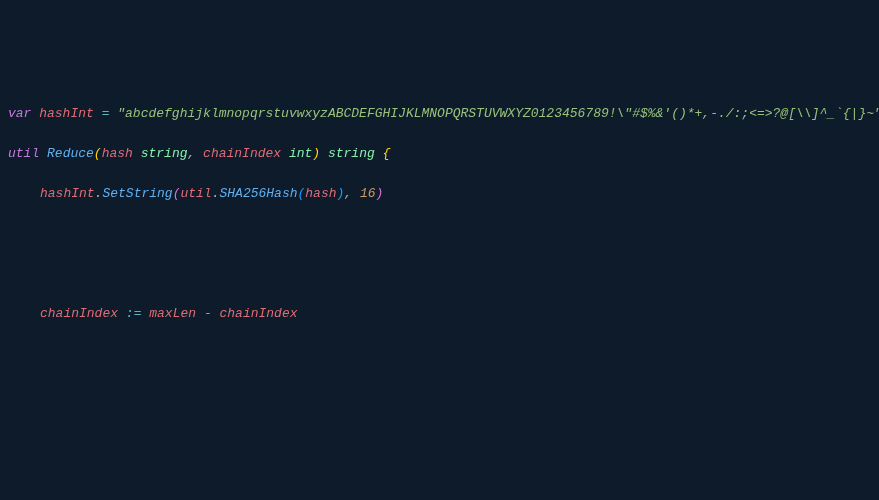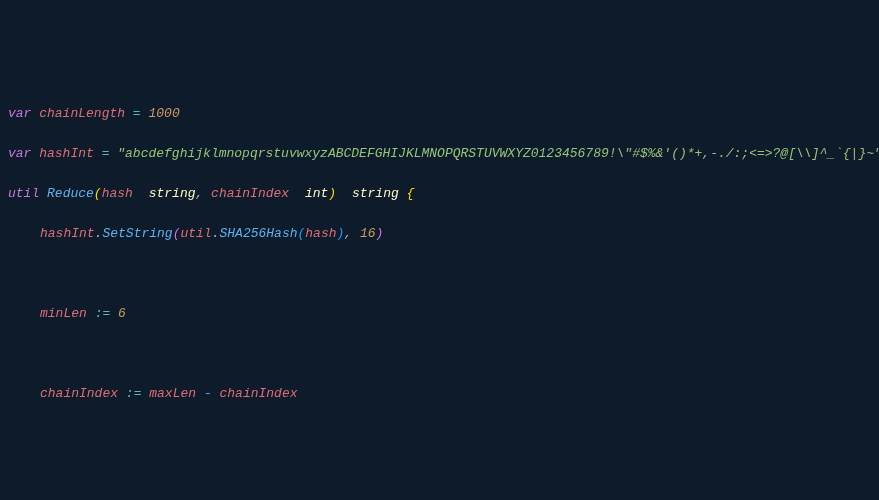--- a/index.html
+++ b/index.html
@@ -11,45 +11,43 @@
       background: #0d1b2a;
       font-family: 'Consolas', 'Monaco', 'Courier New', monospace;
       font-size: 13px;
       line-height: 20px;
       color: #c9d1d9;
       padding: 4px 8px;
       white-space: pre;
       font-style: italic;
     }
     .kw { color: #c678dd; }
-    .type { color: #fef9c3; margin-left: 8px; }
+    .type { color: #86efac; }
     .ident { color: #e06c75; }
     .func { color: #61afef; }
     .str { color: #98c379; }
     .num { color: #d19a66; }
     .op { color: #56b6c2; }
     .paren { color: #ffd700; }
     .paren2 { color: #da70d6; }
     .paren3 { color: #179fff; }
     .plain { color: #abb2bf; }
     .line { display: block; }
     .indent1 { padding-left: 32px; }
   </style>
 </head>
 <body>
 
 
 
 <div>
-<span class="line"><span class="kw">var</span> <span class="ident">chainLength</span> <span class="op">=</span> <span class="num">1000</span></span>
 <span class="line"><span class="kw">var</span> <span class="ident">hashInt</span> <span class="op">=</span> <span class="str">"abcdefghijklmnopqrstuvwxyzABCDEFGHIJKLMNOPQRSTUVWXYZ0123456789!\"#$%&amp;'()*+,-./:;&lt;=&gt;?@[\\]^_`{|}~"</span></span>
 <span class="line"><span class="kw">util</span> <span class="func">Reduce</span><span class="paren">(</span><span class="ident">hash</span> <span class="type">string</span><span class="plain">, </span><span class="ident">chainIndex</span> <span class="type">int</span><span class="paren">)</span> <span class="type">string</span> <span class="paren">{</span></span>
 <span class="line indent1"><span class="ident">hashInt</span><span class="plain">.</span><span class="func">SetString</span><span class="paren2">(</span><span class="ident">util</span><span class="plain">.</span><span class="func">SHA256Hash</span><span class="paren3">(</span><span class="ident">hash</span><span class="paren3">)</span><span class="plain">, </span><span class="num">16</span><span class="paren2">)</span></span>
 <span class="line"> </span>
-<span class="line indent1"><span class="ident">minLen</span> <span class="op">:=</span> <span class="num">6</span></span>
 <span class="line"> </span>
 <span class="line indent1"><span class="ident">chainIndex</span> <span class="op">:=</span> <span class="ident">maxLen</span> <span class="op">-</span> <span class="ident">chainIndex</span></span>
 
 
 
 
 
 
 
 

